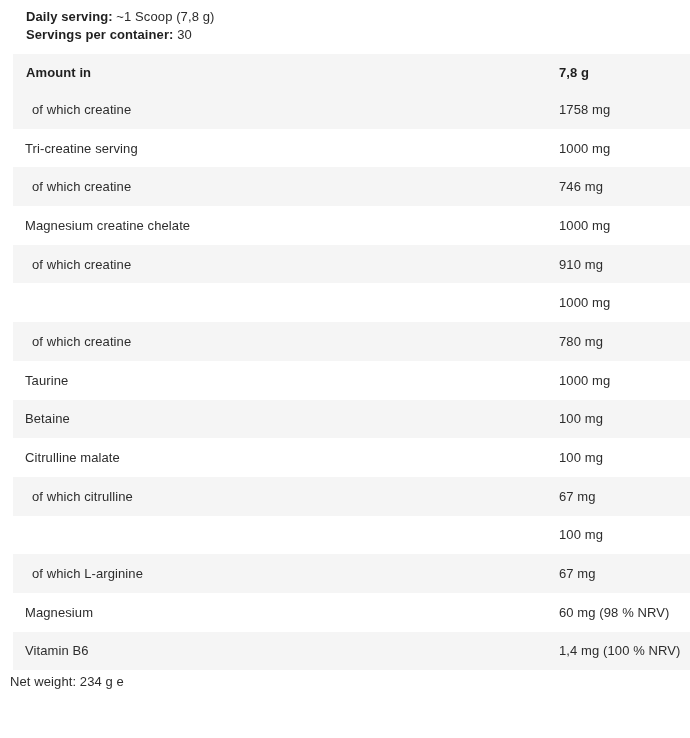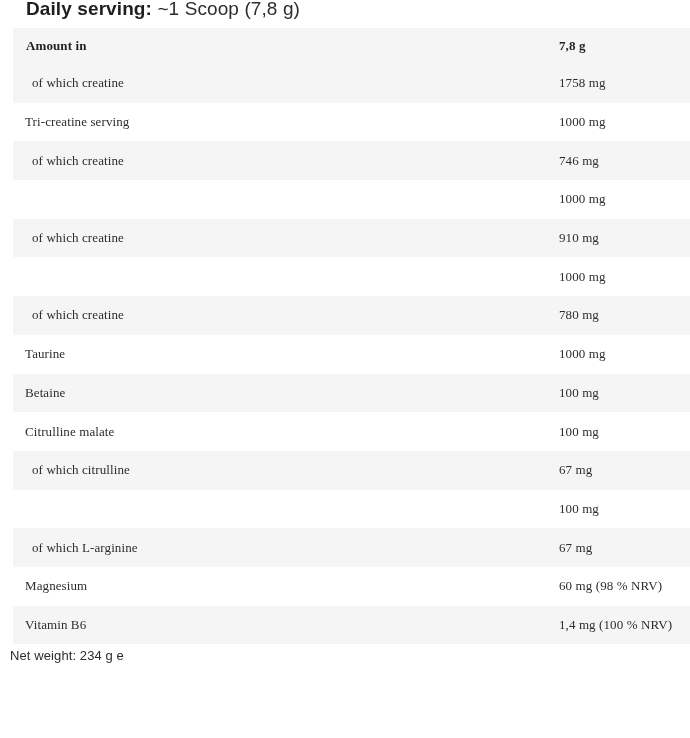--- a/index.html
+++ b/index.html
@@ -7,30 +7,30 @@
     padding: 0;
     background: #ffffff;
     width: 690px;
     height: 738px;
     font-family: "Liberation Sans", sans-serif;
     color: #2d2d2d;
     -webkit-font-smoothing: antialiased;
   }
   .top-info {
     padding: 0 0 0 26px;
-    font-size: 19px;
+    font-size: 13px;
     line-height: 18px;
     letter-spacing: 0.1px;
+    margin-top: 8px;
   }
   .top-info b { color: #1f1f1f; }
   .facts-table {
     margin-left: 13px;
     margin-top: 10px;
     width: 677px;
-    font-family: Liberation Serif, serif;
   }
   .t-row {
     position: relative;
     display: flex;
     align-items: center;
     height: 38.7px;
     font-size: 13px;
     letter-spacing: 0.1px;
   }
   .t-row.header-row {
@@ -51,20 +51,21 @@
     margin: 4px 4px 0 10px;
     font-size: 13px;
     letter-spacing: 0.1px;
   }
 </style>
 </head>
 <body>
 
 <div class="top-info">
   <div><b>Daily serving:</b><span> ~1 Scoop (7,8 g)</span></div>
+  <div><b>Servings per container:</b><span> 30</span></div>
 </div>
 
 <div class="facts-table">
   <div class="t-row header-row band">
     <span class="name">Amount in</span>
     <span class="value">7,8 g</span>
   </div>
   <div id="rows-container">
 
   <div class="t-row band sub">
@@ -76,20 +77,21 @@
     <span class="name">Tri-creatine serving</span>
     <span class="value">1000 mg</span>
   </div>
 
   <div class="t-row band sub">
     <span class="name">of which creatine</span>
     <span class="value">746 mg</span>
   </div>
 
   <div class="t-row">
+    <span class="name">Magnesium creatine chelate</span>
     <span class="value">1000 mg</span>
   </div>
 
   <div class="t-row band sub">
     <span class="name">of which creatine</span>
     <span class="value">910 mg</span>
   </div>
 
   <div class="t-row">
     <span class="value">1000 mg</span>

